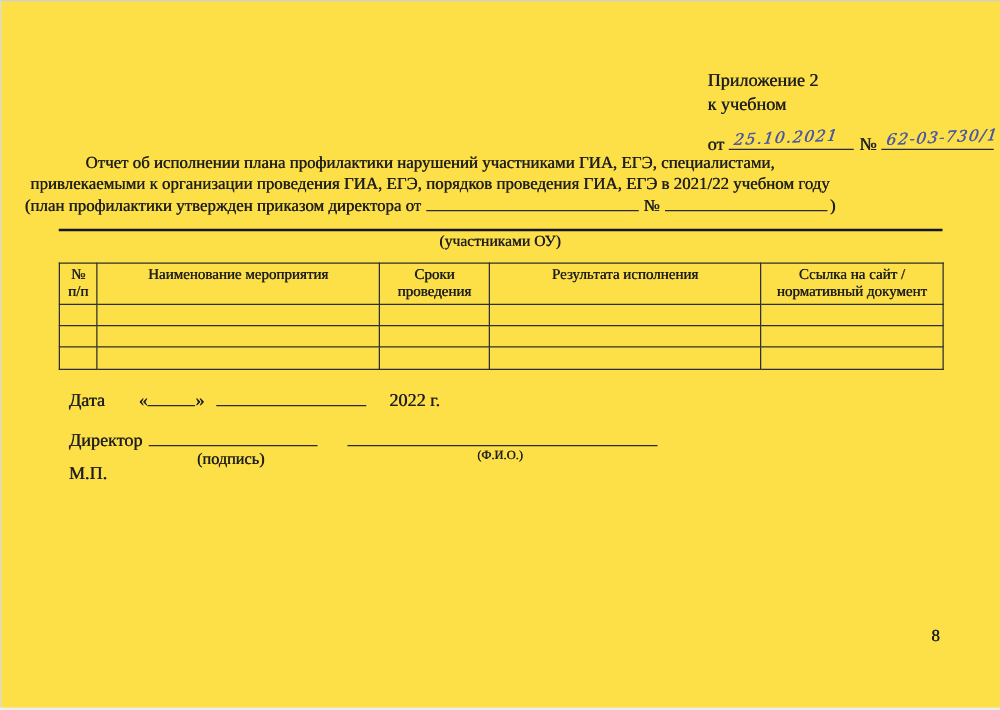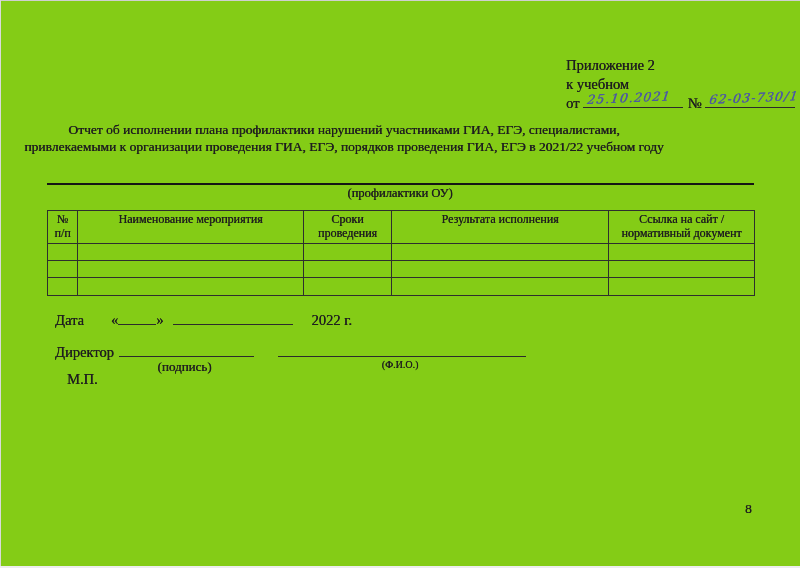--- a/index.html
+++ b/index.html
@@ -1,31 +1,31 @@
 <!DOCTYPE html>
 <html><head>
 <meta charset="utf-8">
 <style>
   html,body{margin:0;padding:0;background:#e9e9e9;}
   .page{
     position:relative;
     width:800px;height:568px;
-    background:#84cc16;
+    background:#fde047;
     font-family:"Liberation Serif","DejaVu Serif",serif;
     color:#1f1f1f;
     text-shadow:0.35px 0 0 currentColor;
     overflow:hidden;
   }
   .edge-top{position:absolute;top:0;left:0;right:0;height:1px;background:#cfcfcf;}
   .edge-left{position:absolute;top:0;left:0;bottom:0;width:1px;background:#dadada;}
   .edge-bottom{position:absolute;bottom:0;left:0;right:0;height:2px;background:#ededed;}
 
   
   .appendix-block{position:absolute;left:566px;top:56px;font-size:14.5px;line-height:19px;white-space:nowrap;}
-  .order-line{margin-top:0;}
+  .order-line{margin-top:12px;}
   .blank{display:inline-block;border-bottom:1px solid #2b2b2b;height:13px;vertical-align:baseline;position:relative;}
   .hw{
     position:absolute;left:3px;bottom:-2px;
     font-family:"DejaVu Serif",serif;font-style:italic;
     color:#4d59a3;font-size:12.5px;letter-spacing:1.2px;white-space:nowrap;
     transform:rotate(-2.5deg) skewX(-10deg);transform-origin:left bottom;
     text-shadow:0.4px 0 0 currentColor;
   }
   .bk-order-date{width:100px;margin:0 4px;}
   .bk-order-num{width:90px;margin-left:4px;}
@@ -58,21 +58,21 @@
   .bk-day{width:38px;}
   .bk-month{width:120px;margin-left:10px;}
   .year{margin-left:18px;}
 
   .director-line{position:absolute;left:55px;top:343px;font-size:14.5px;white-space:nowrap;}
   .bk-sign{width:135px;margin-left:5px;}
   .bk-name{width:248px;margin-left:24px;}
 
   .caption-sign{position:absolute;left:117px;top:359px;width:135px;text-align:center;font-size:13px;}
   .caption-name{position:absolute;left:276px;top:359px;width:248px;text-align:center;font-size:10px;}
-  .stamp{position:absolute;left:67px;top:371px;font-size:14.5px;text-align:center;}
+  .stamp{position:absolute;left:55px;top:371px;font-size:14.5px;text-align:center;}
 
   .page-number{position:absolute;left:745px;top:501px;font-size:13.5px;}
 </style>
 </head>
 <body>
 
 <div class="page">
   <div class="edge-top"></div>
   <div class="edge-left"></div>
   <div class="edge-bottom"></div>
@@ -81,24 +81,27 @@
     <div>Приложение 2</div>
     <div>к учебном</div>
     <div class="order-line">
       <span>от</span><span class="blank bk-order-date"><span class="hw">25.10.2021</span></span><span>№</span><span class="blank bk-order-num"><span class="hw">62-03-730/1</span></span>
     </div>
   </div>
 
   <div class="title">
     <div>Отчет об исполнении плана профилактики нарушений участниками ГИА, ЕГЭ, специалистами,</div>
     <div>привлекаемыми к организации проведения ГИА, ЕГЭ, порядков проведения ГИА, ЕГЭ в 2021/22 учебном году</div>
+    <div>
+      <span>(план профилактики утвержден приказом директора от</span><span class="blank bk-t1"></span><span>№</span><span class="blank bk-t2"></span><span>)</span>
+    </div>
   </div>
 
   <div class="org-rule"></div>
-  <div class="org-caption">(профилактики ОУ)</div>
+  <div class="org-caption">(участниками ОУ)</div>
 
   <table class="report">
     <colgroup>
       <col style="width:30px">
         <col style="width:226px">
         <col style="width:88px">
         <col style="width:217px">
         <col style="width:146px">
     </colgroup>
     <thead>

